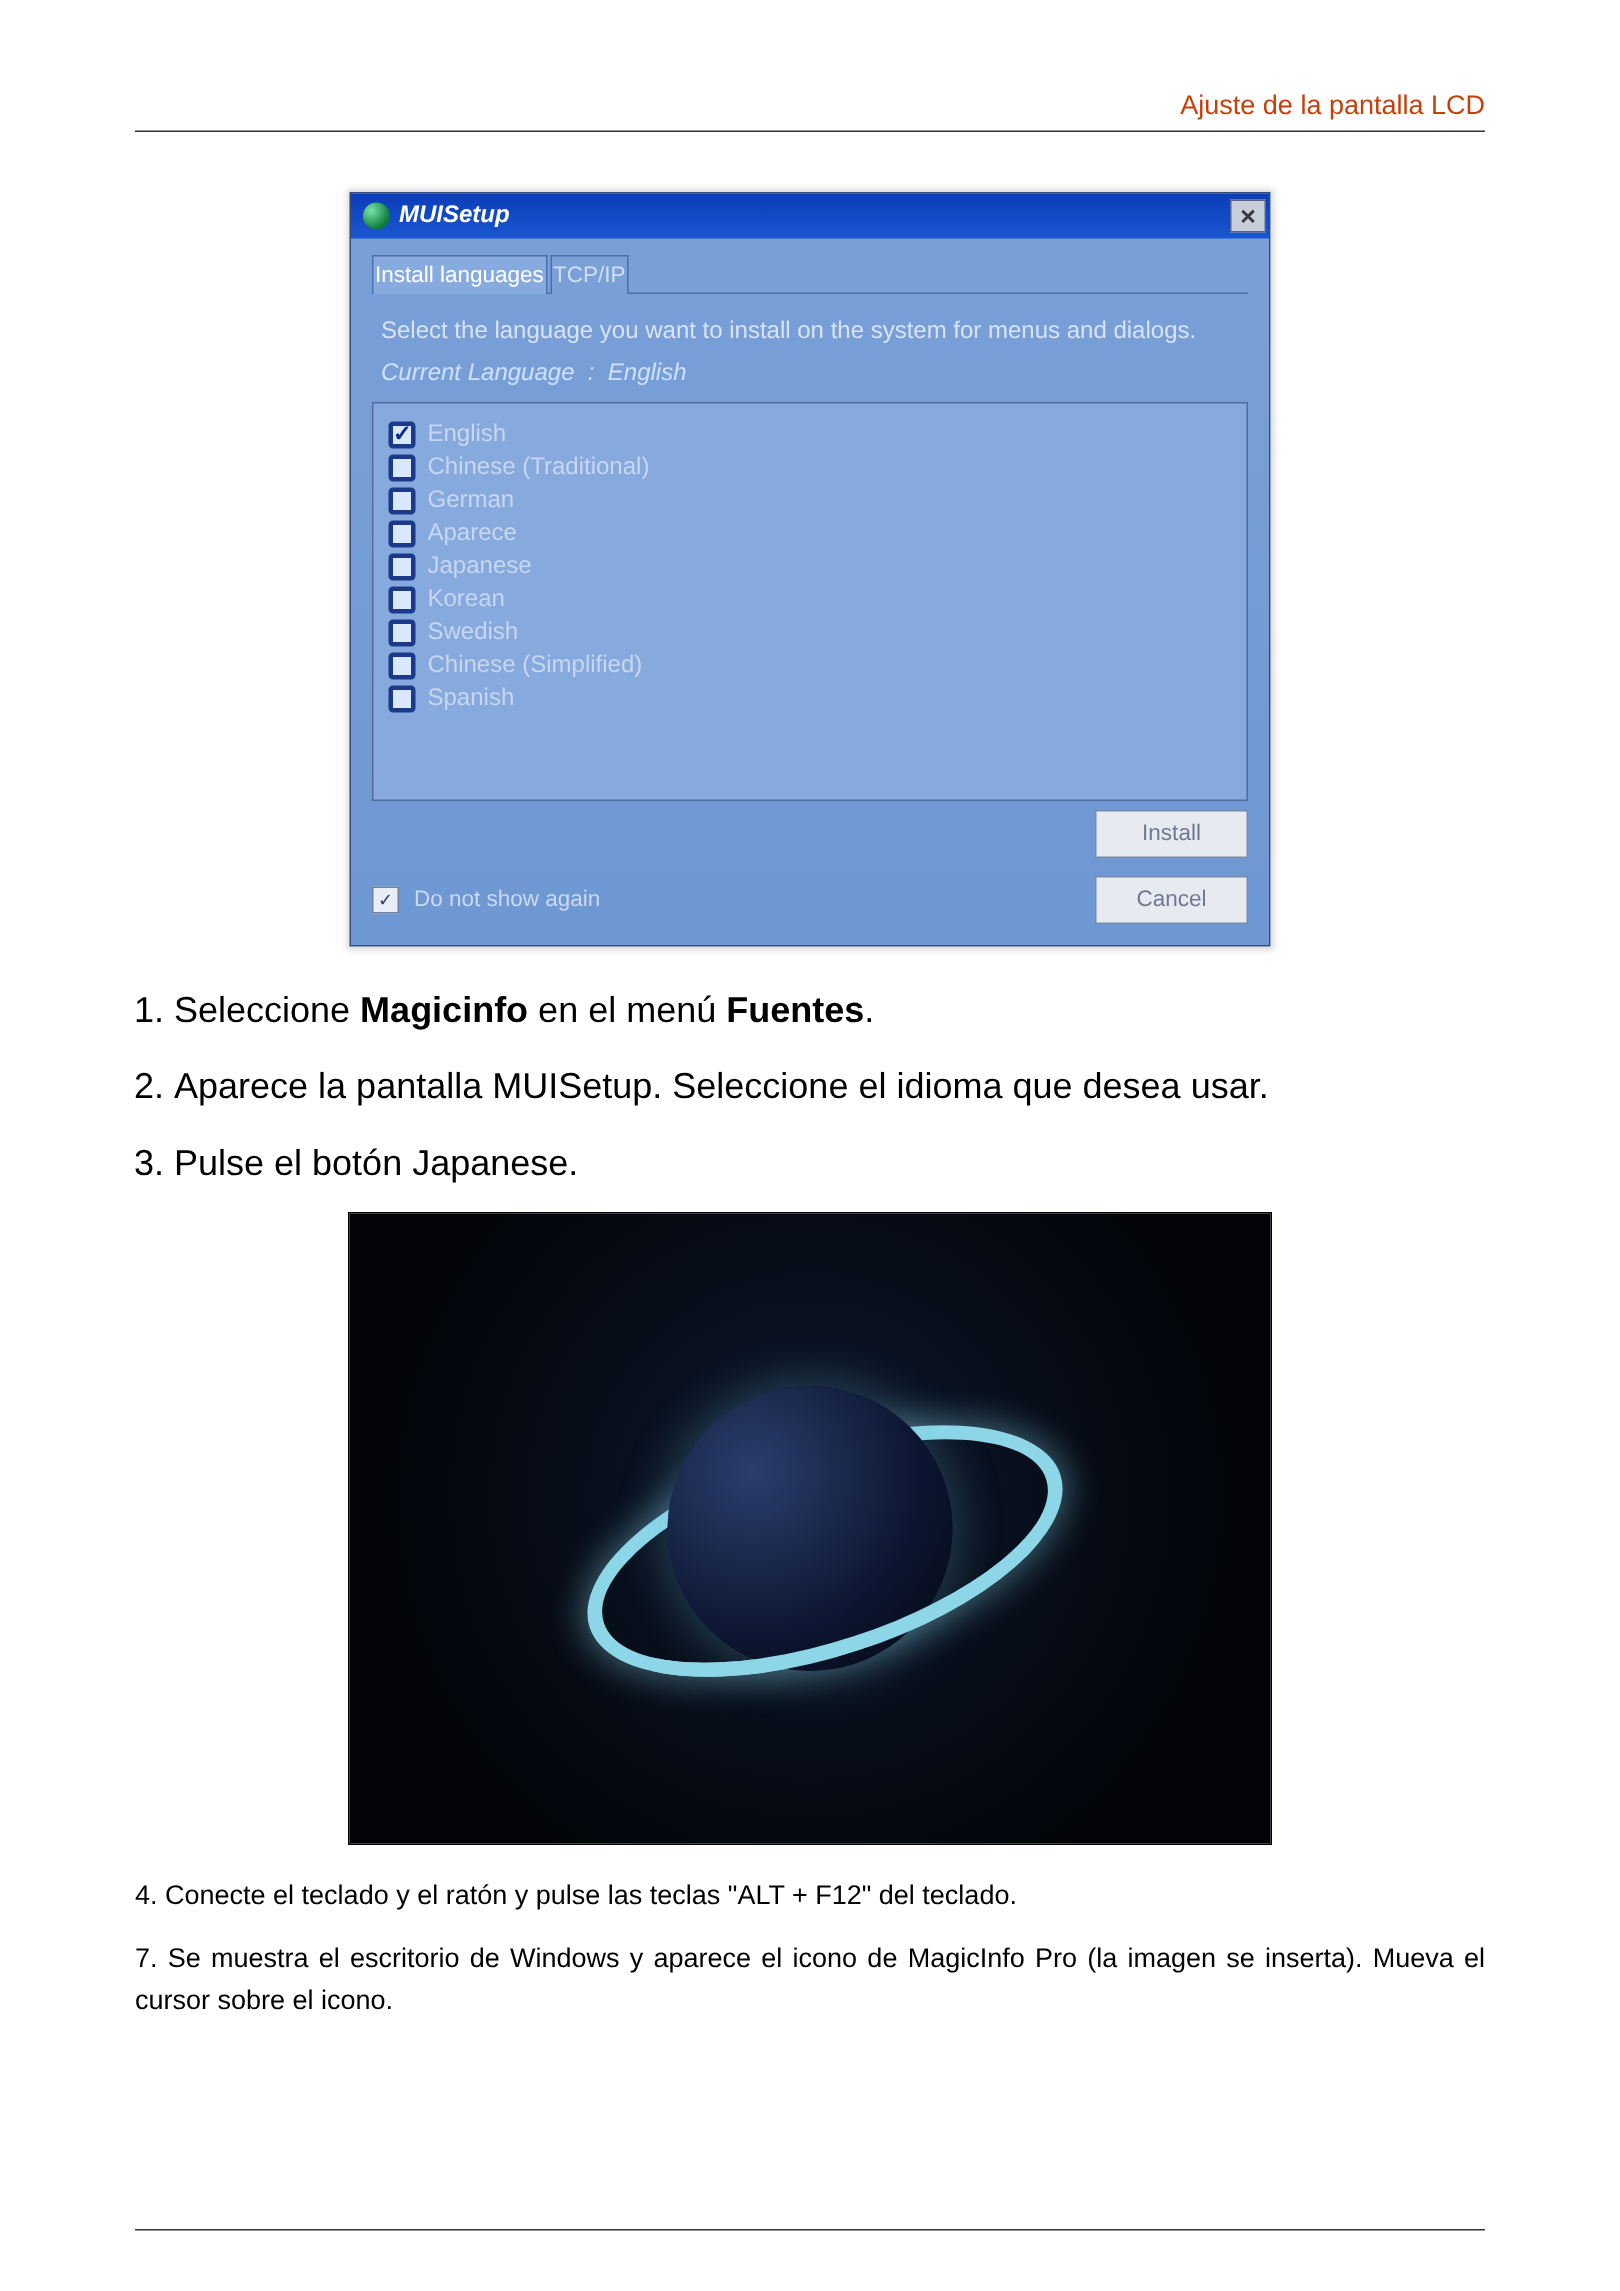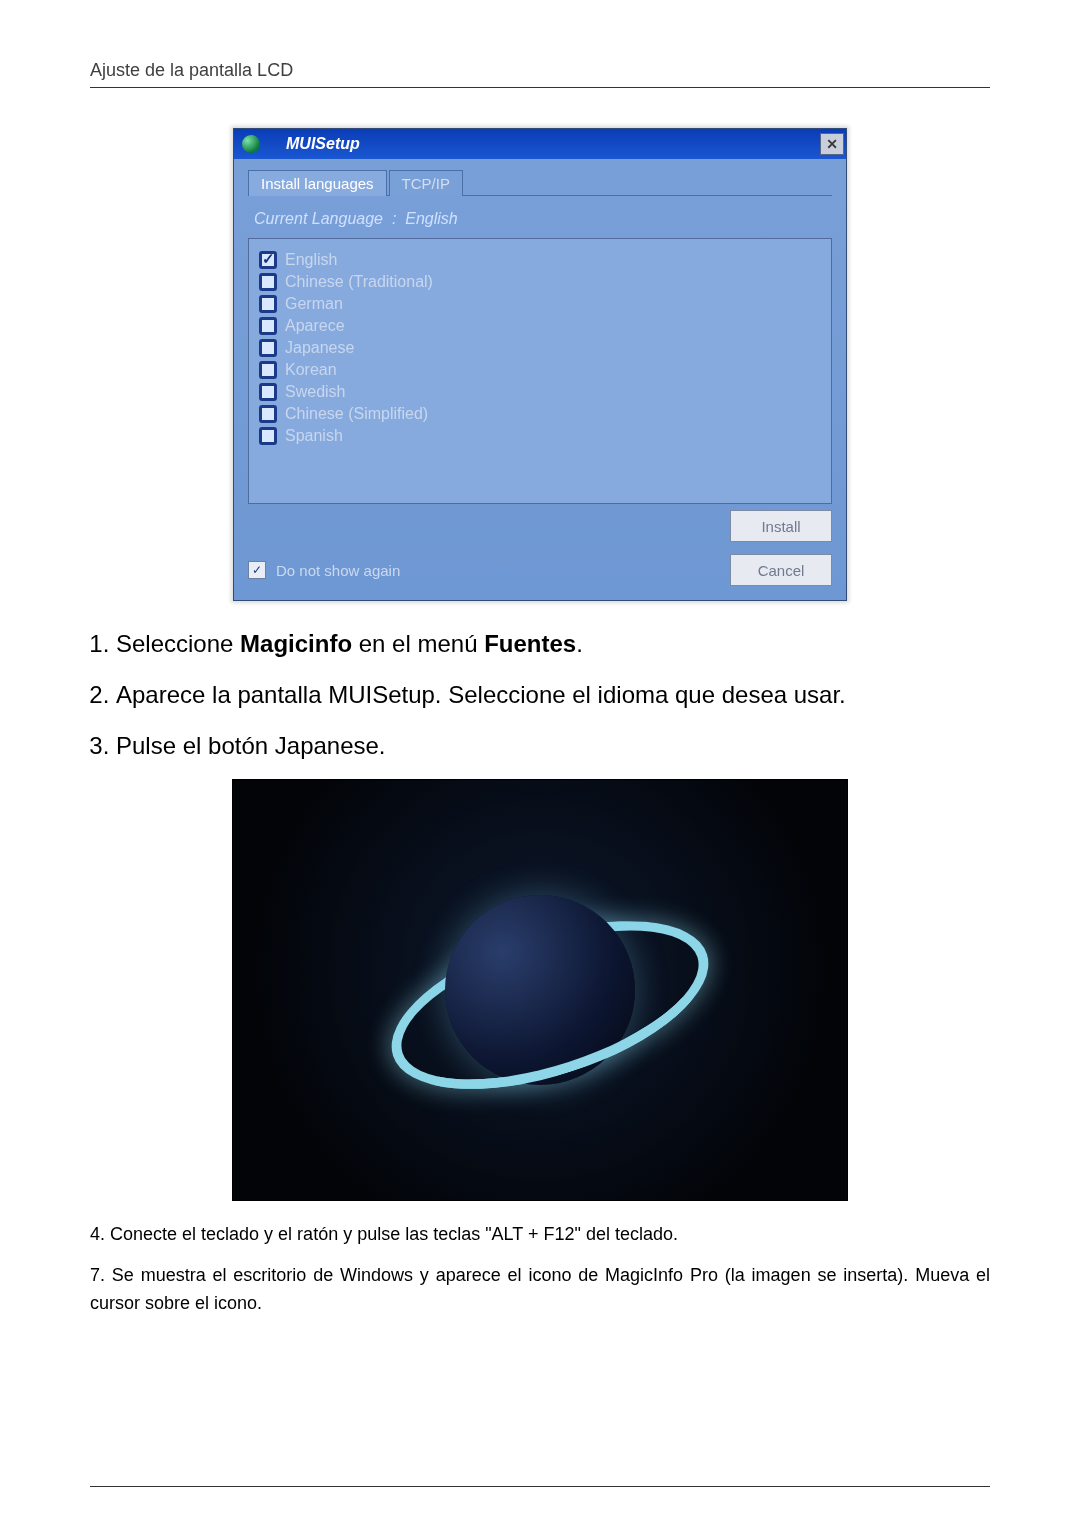--- a/index.html
+++ b/index.html
@@ -1,30 +1,30 @@
 <!DOCTYPE html>
 <html><head>
 <meta charset="utf-8">
 <style>
   html,body{margin:0;padding:0;background:#fff;font-family:Arial,Helvetica,sans-serif;color:#000;}
   .page{width:1080px;height:1527px;margin:0 auto;position:relative;box-sizing:border-box;padding:60px 90px 40px 90px;}
-  .header-title{text-align:left;font-size:18px;color:#404040;margin:0 0 6px 0;}
+  .header-title{text-align:right;font-size:18px;color:#c2410c;margin:0 0 6px 0;}
   hr.hdr{border:none;border-top:1px solid #333;margin:0 0 40px 0;}
   hr.ftr{border:none;border-top:1px solid #333;margin:40px 0 0 0;position:absolute;left:90px;right:90px;bottom:40px;}
 
   
   .dialog-wrap{width:614px;margin:0 auto 24px auto;}
   .dialog{background:linear-gradient(#7aa0d8,#6e98d3);border:1px solid #324b78;box-shadow:0 0 4px 2px rgba(0,0,0,.15);}
-  .titlebar{display:flex;align-items:center;background:linear-gradient(#0a3db7,#1a57d1);color:#fff;font-weight:700;font-size:16px;padding:4px 2px;gap:20px;}
+  .titlebar{display:flex;align-items:center;background:linear-gradient(#0a3db7,#1a57d1);color:#fff;font-weight:700;font-size:16px;padding:4px 2px;}
   .titlebar .globe{width:18px;height:18px;border-radius:50%;background:radial-gradient(circle at 30% 30%,#7be3a8,#0c7a3a 70%);margin:0 6px;}
   .titlebar .title-text{font-style:italic;}
   .titlebar .close{margin-left:auto;width:22px;height:20px;background:#c9cfda;border:1px solid #57648c;display:flex;align-items:center;justify-content:center;color:#3a3a3a;font-weight:700;font-size:14px;line-height:1;cursor:pointer;}
   .dialog-body{padding:10px 14px 14px 14px;}
   .tabs{display:flex;border-bottom:1px solid #4b6fa9;margin-bottom:14px;}
-  .tab{background:#7aa0d8;border:1px solid #4b6fa9;border-bottom:none;color:#d3def0;font-size:15px;padding:4px 12px;margin-right:2px;cursor:pointer;position:relative;top:1px;}
+  .tab{background:#7aa0d8;border:1px solid #4b6fa9;border-bottom:none;color:#d3def0;font-size:15px;padding:4px 1px;margin-right:2px;cursor:pointer;position:relative;top:1px;}
   .tab.active{color:#fff;background:#88abdf;}
   .instr{color:#d9e3f4;font-size:16px;line-height:1.35;margin:0 6px 8px 6px;}
   .cur-lang{color:#cfe0ff;font-size:16px;margin:6px 6px 10px 6px;font-style:italic;}
   .lang-box{background:#87aade;border:1px solid #516c9c;padding:8px 10px 54px 10px;font-size:16px;color:#c8d6ee;}
   .lang-item{display:flex;align-items:center;gap:8px;margin:4px 0;}
   .chk{width:18px;height:18px;border:3px solid #1b3a8a;background:#d9e7ff;border-radius:3px;box-sizing:border-box;position:relative;}
   .chk.checked::after{content:"\2713";position:absolute;top:-4px;left:0;font-size:15px;color:#0c2f86;font-weight:700;}
   .btn-row{display:flex;justify-content:flex-end;margin-top:6px;}
   .winbtn{width:100px;height:30px;background:#e7ebf1;border:1px solid #7d8aa6;color:#6f7990;font-size:15px;display:flex;align-items:center;justify-content:center;cursor:pointer;text-align:right;}
   .dlg-footer{display:flex;align-items:center;margin-top:12px;gap:10px;}
@@ -62,20 +62,21 @@
         <span class="title-text">MUISetup</span>
         <div class="close">
           <span>✕</span>
         </div>
       </div>
       <div class="dialog-body">
         <div class="tabs">
           <div class="tab active">Install languages</div>
           <div class="tab">TCP/IP</div>
         </div>
+        <div class="instr">Select the language you want to install on the system for menus and dialogs.</div>
         <div class="cur-lang">
           <span>Current Language</span>
           &nbsp;:&nbsp;
           <span>English</span>
         </div>
         <div class="lang-box">
           <div class="lang-item">
               <span class="chk checked"></span>
               <span>English</span>
             </div>

